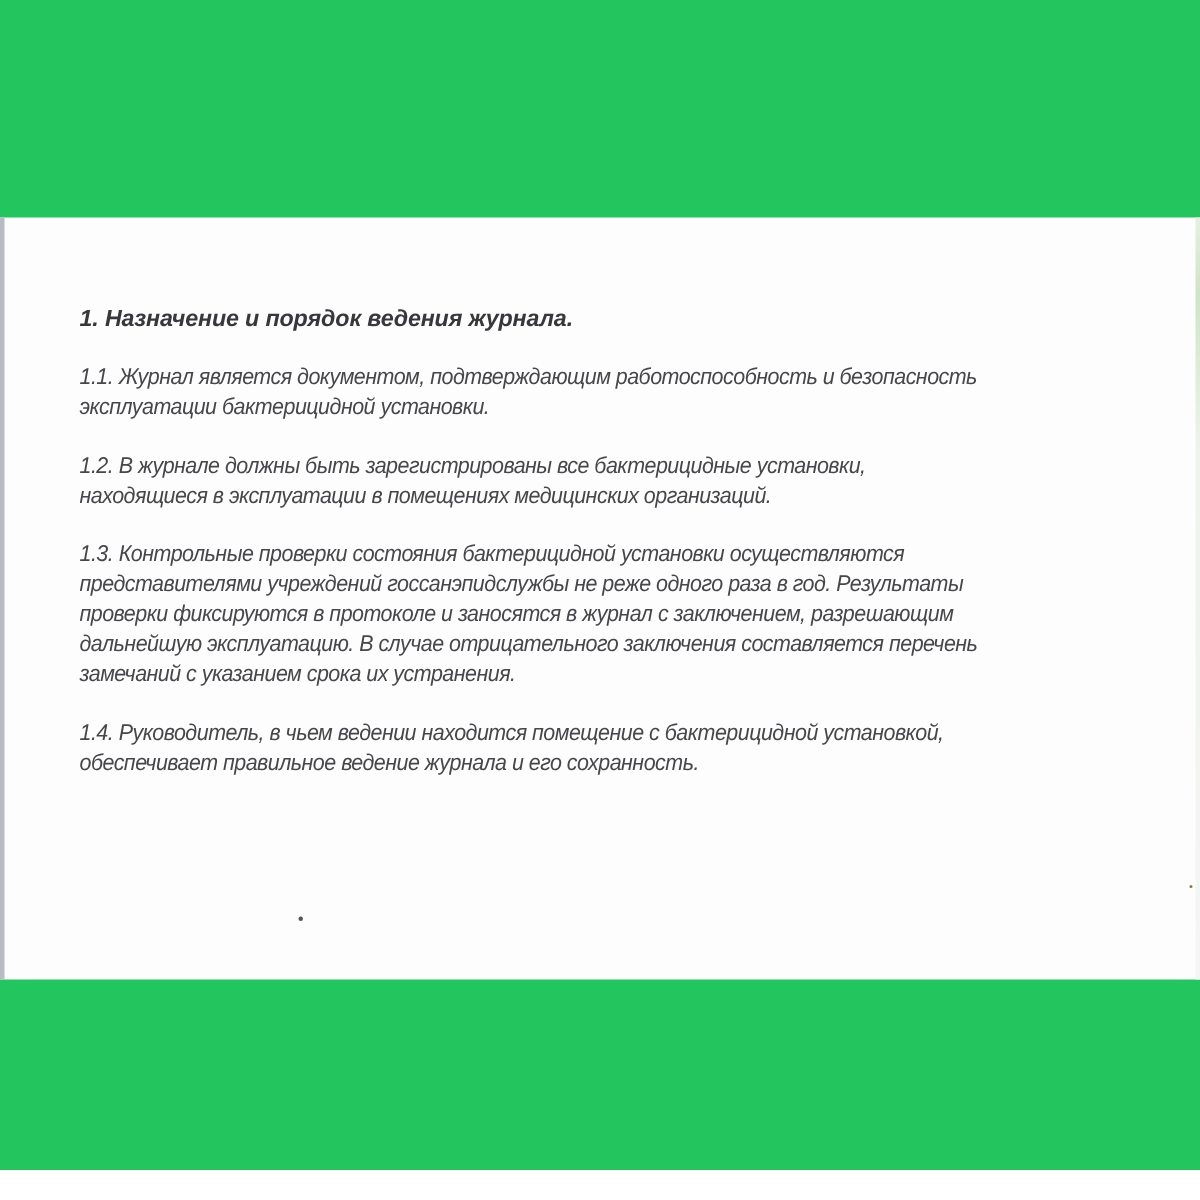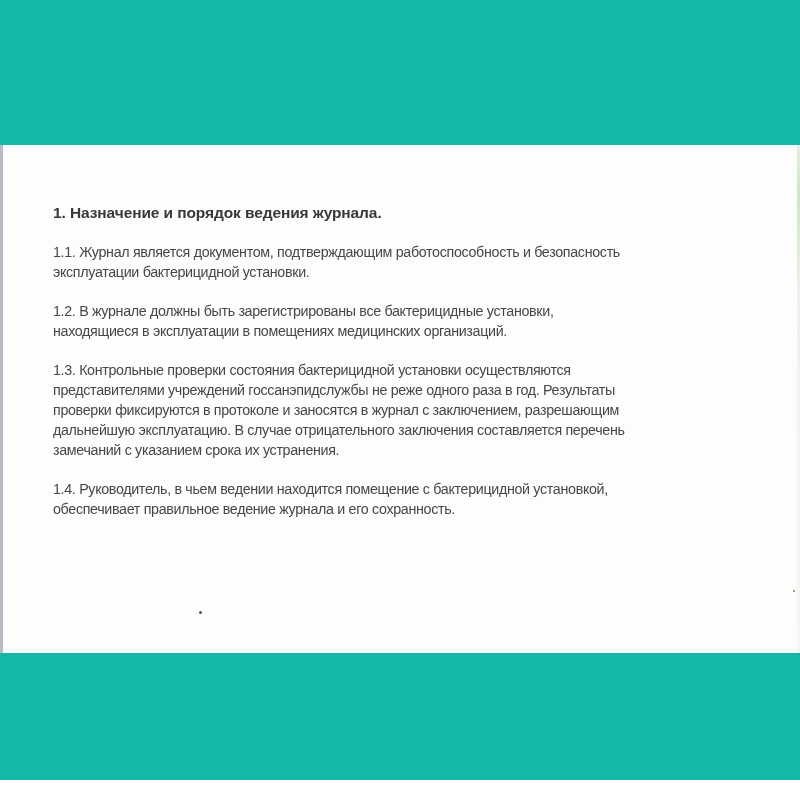--- a/index.html
+++ b/index.html
@@ -7,21 +7,22 @@
       padding: 0;
       width: 800px;
       height: 800px;
       background: #ffffff;
       overflow: hidden;
     }
     .canvas {
       position: relative;
       width: 800px;
       height: 780px;
-      background: #14b8a6;
+      background: #22c55e;
+      font-style: italic;
     }
     .scan-page {
       position: absolute;
       left: 0;
       top: 145px;
       width: 800px;
       height: 508px;
       background: #fdfdfd;
     }
     .scan-edge-left {

